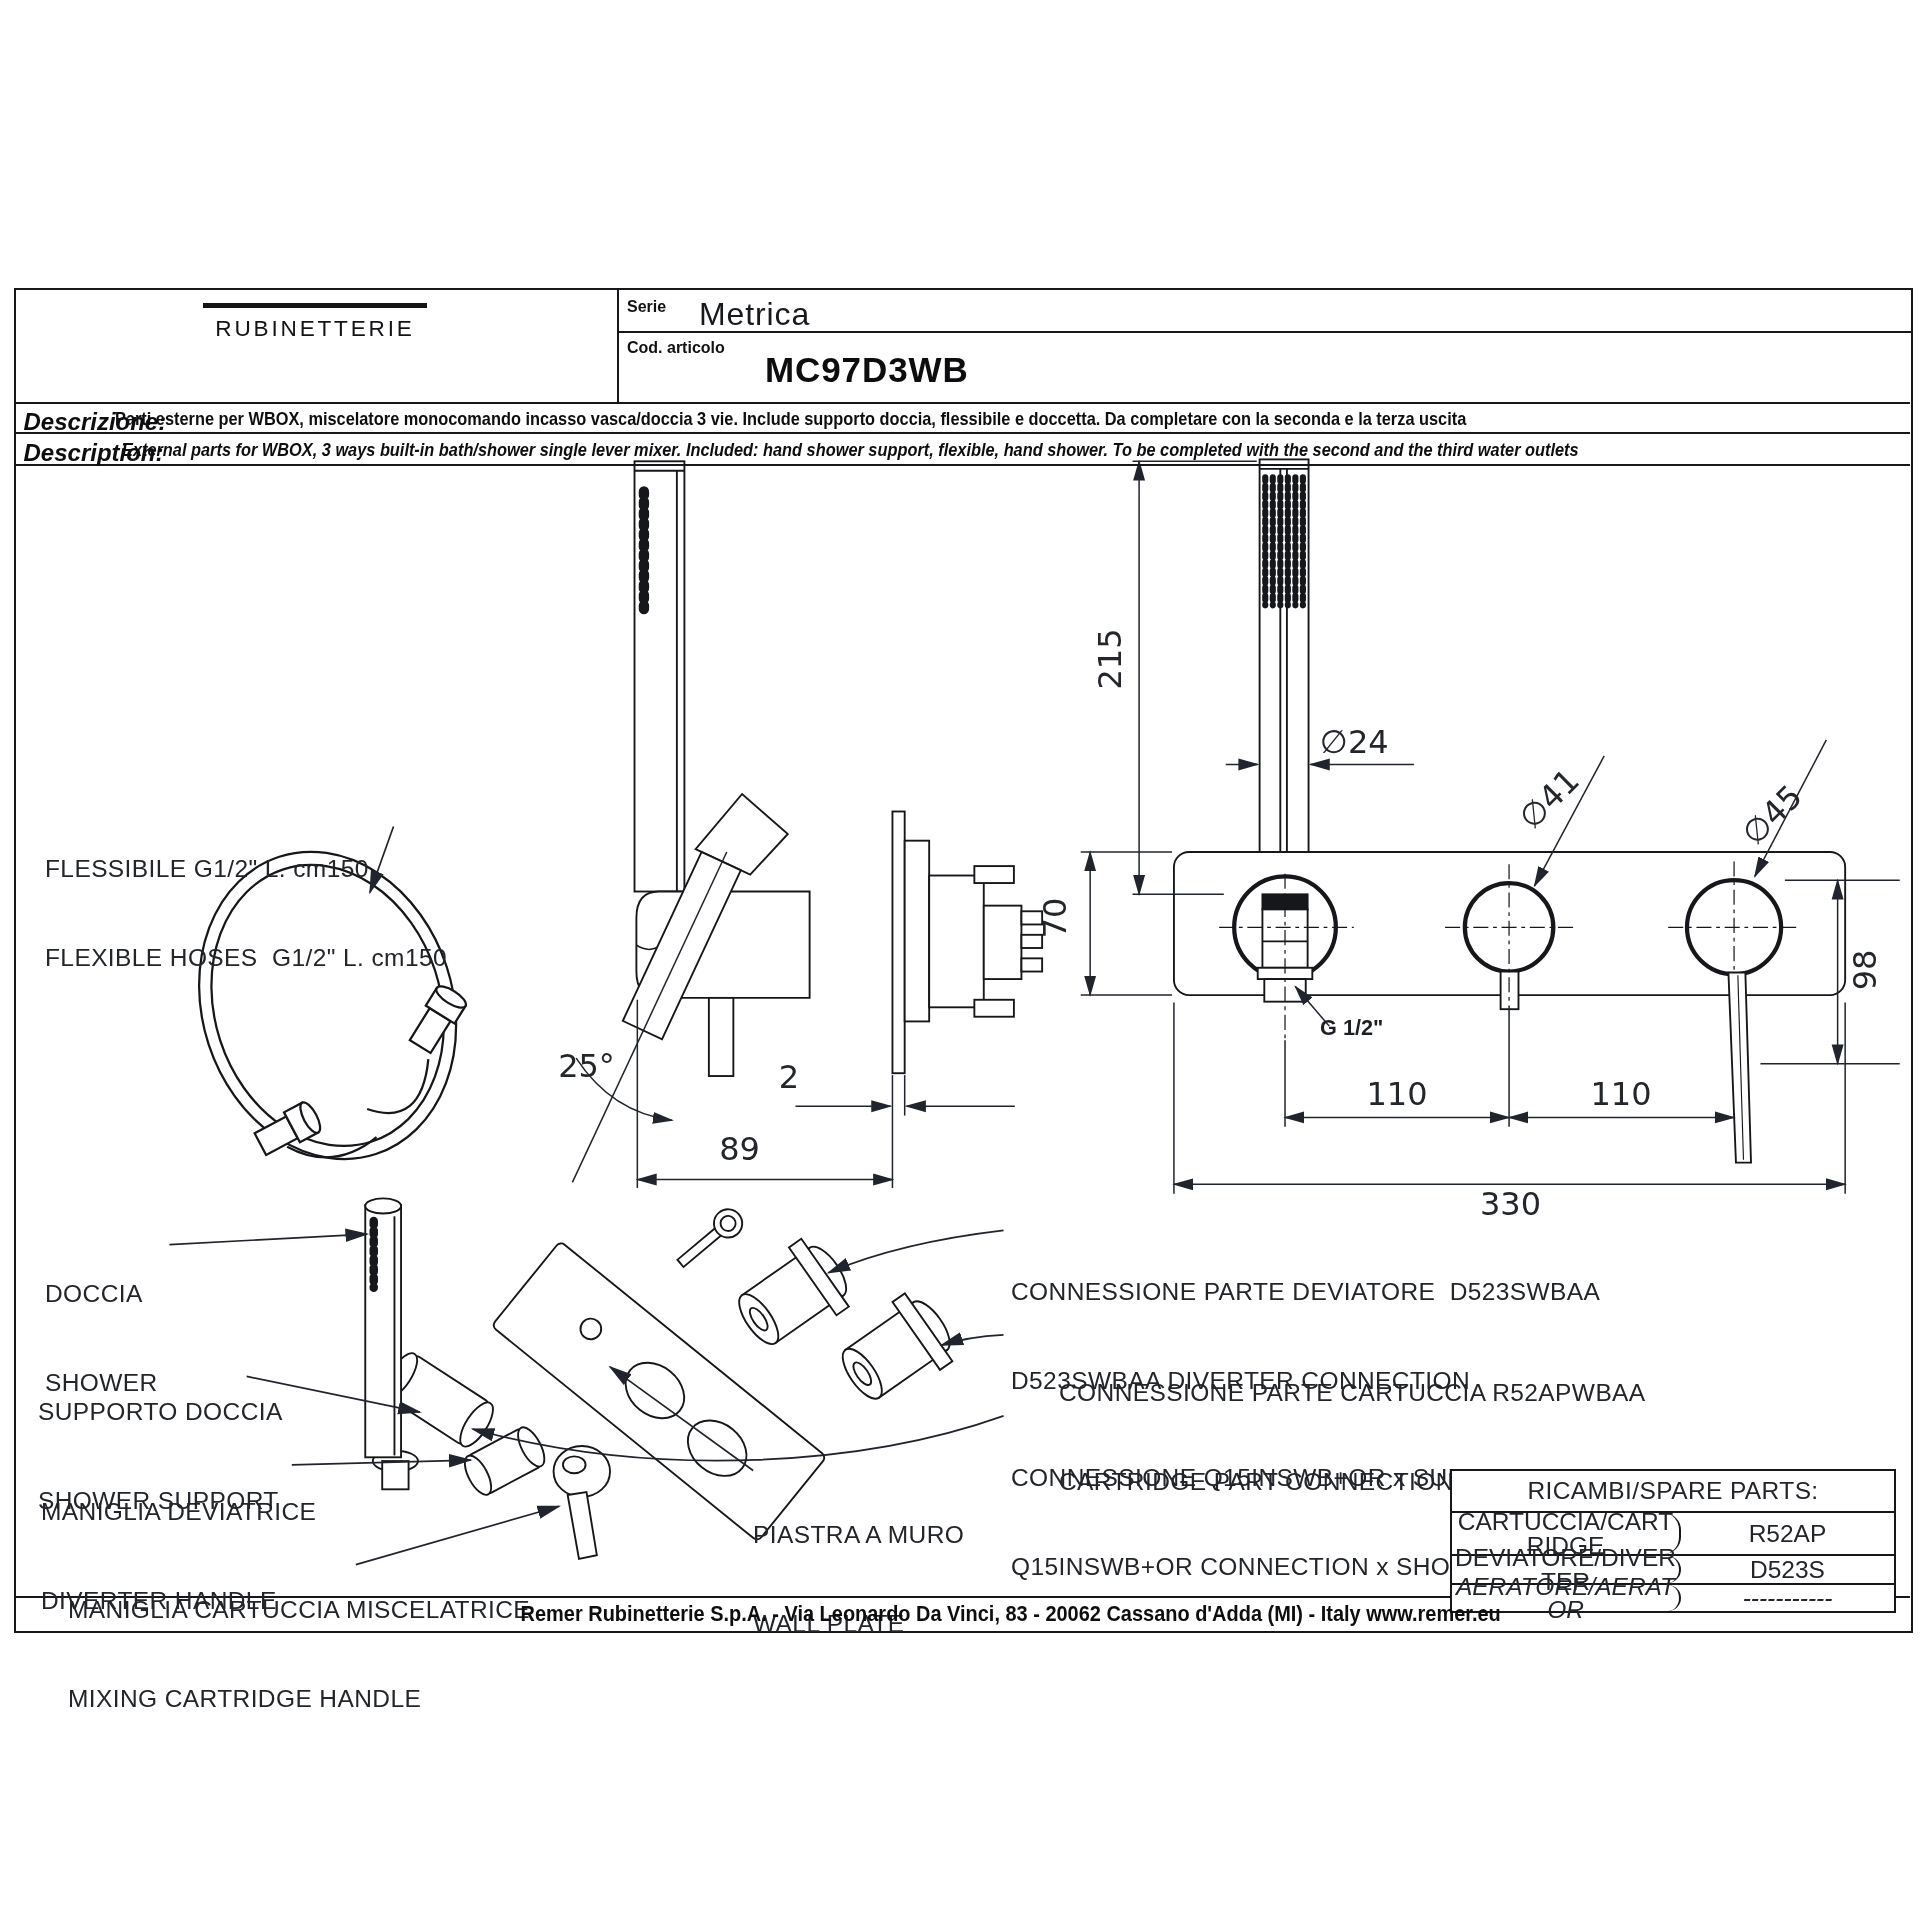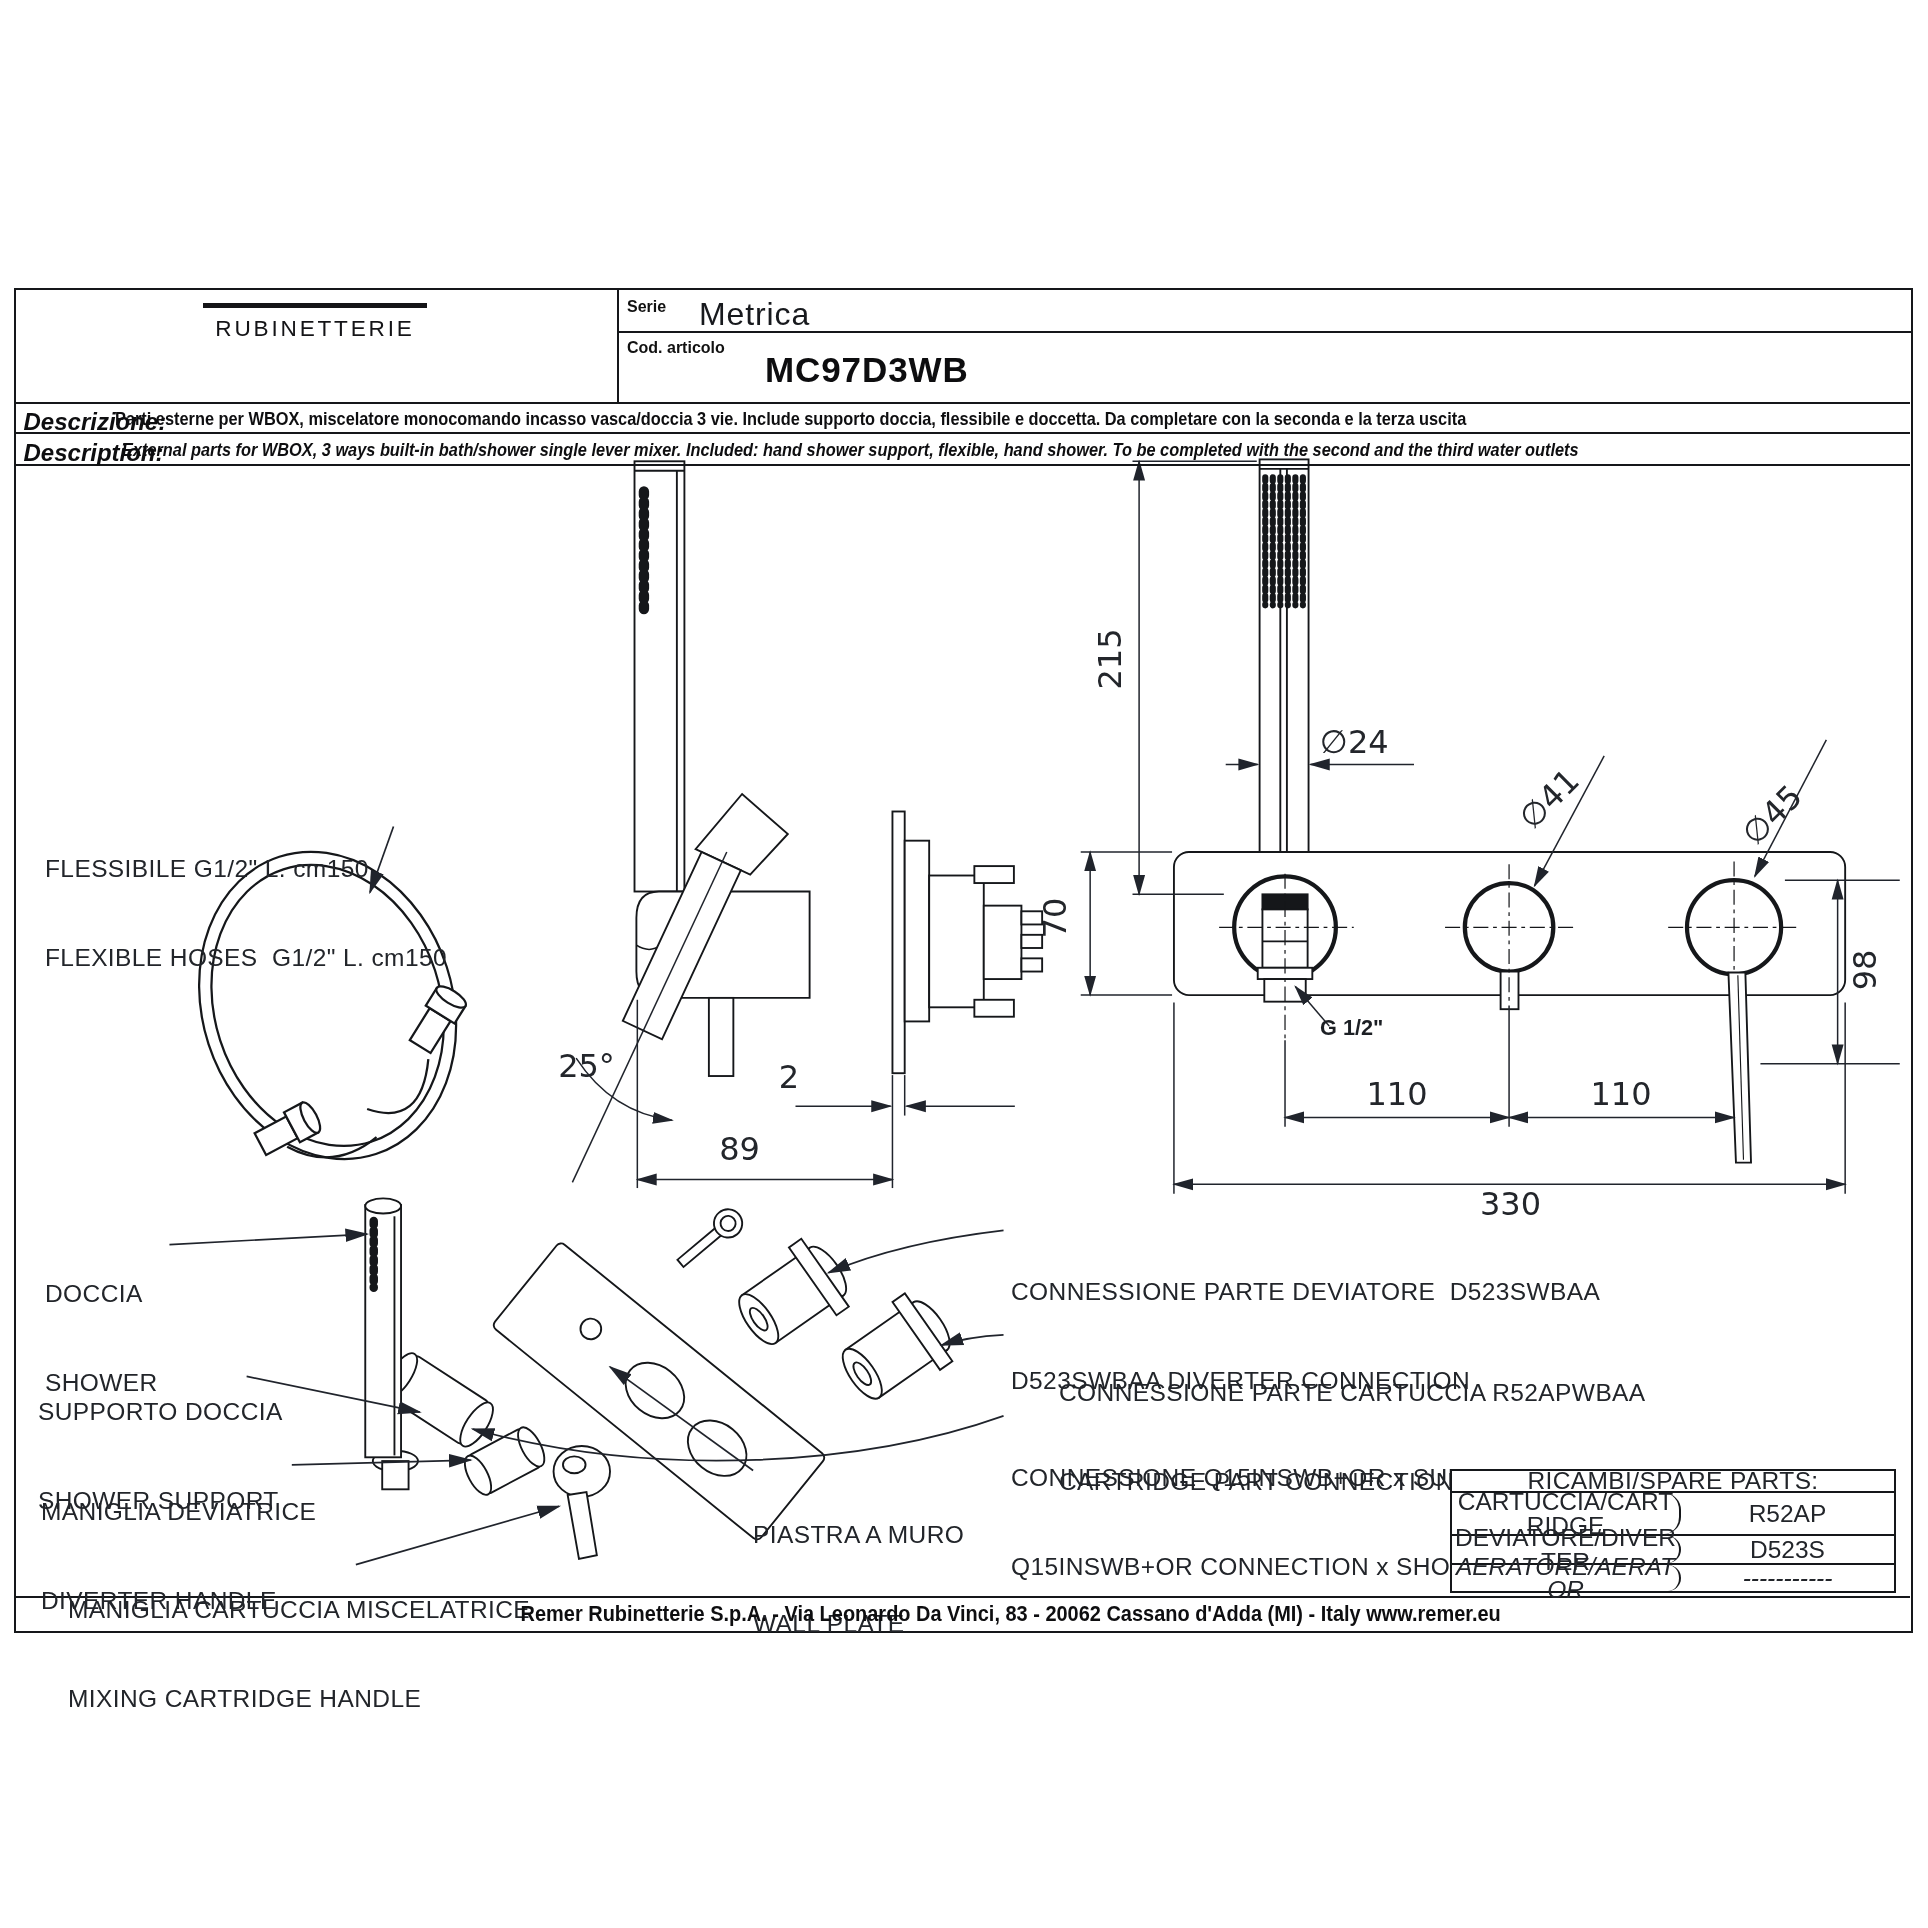--- a/index.html
+++ b/index.html
@@ -25,21 +25,21 @@
 
   
   .lbl{position:absolute;font-size:24.5px;line-height:1.22;color:#22252a;letter-spacing:0.4px;white-space:pre;}
   .dim{position:absolute;font-family:"DejaVu Sans",sans-serif;font-size:32px;color:#23262b;text-align:center;white-space:pre;}
   .dim.rot{width:85px;height:38px;transform:rotate(-90deg);}
   .dim.rot45{width:104px;height:38px;transform:rotate(-45deg);}
   .gsize{position:absolute;font-size:21.7px;font-weight:bold;color:#1c1f24;white-space:pre;}
 
   
   .spares{position:absolute;left:1450px;top:1469px;width:446px;border:2.4px solid #15171a;font-size:24.5px;color:#22252a;box-sizing:border-box;background:#fff;}
-  .spares .hd{height:20px;display:flex;align-items:center;justify-content:center;letter-spacing:0.4px;}
+  .spares .hd{height:40px;display:flex;align-items:center;justify-content:center;letter-spacing:0.4px;}
   .spares .row{display:flex;border-top:2.4px solid #15171a;}
   .spares .cl{width:229px;border-right:2.4px solid #15171a;display:flex;align-items:center;justify-content:center;text-align:center;word-break:break-all;line-height:0.95;box-sizing:border-box;border-radius:17px;}
   .spares .cv{flex:1;display:flex;align-items:center;justify-content:center;}
   .r1{height:41px;}.r2{height:27px;}.r3{height:26px;font-style:italic;}
 
   .footer{position:absolute;left:14px;top:1598px;width:1897px;height:32px;display:flex;align-items:center;justify-content:center;padding-left:48px;}
   .footer span{font-size:21.7px;font-weight:bold;color:#0e0e10;transform:scaleX(0.92);white-space:pre;}
 </style>
 </head>
 <body>

